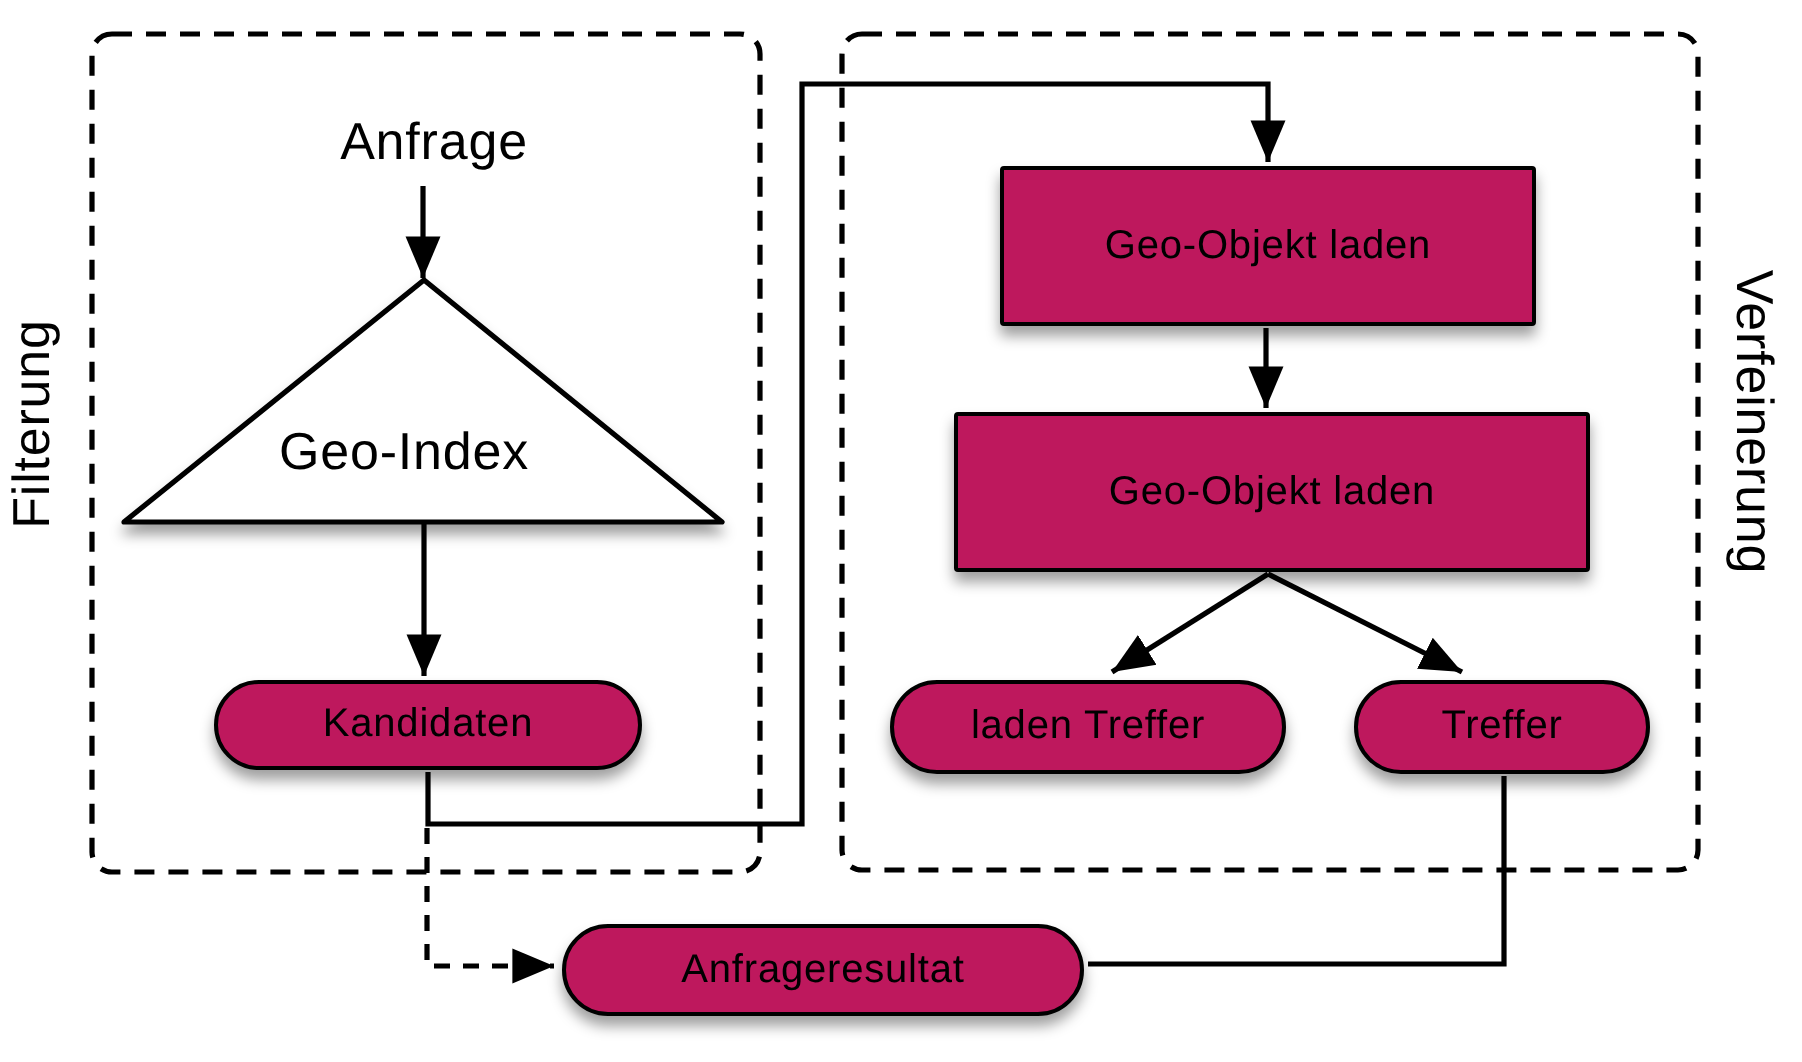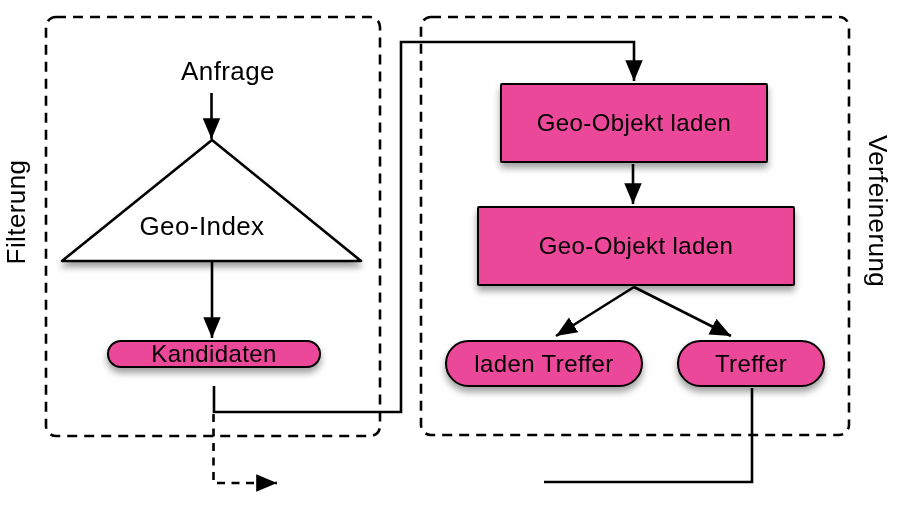--- a/index.html
+++ b/index.html
@@ -13,26 +13,26 @@
     overflow: hidden;
   }
   .wires {
     position: absolute;
     left: 0; top: 0;
     width: 901px; height: 531px;
   }
   .node {
     position: absolute;
     box-sizing: border-box;
-    background: #ec4899;
+    background: #be185d;
     border: 2.6px solid #000000;
     display: flex;
     align-items: center;
     justify-content: center;
-    font-size: 24px;
+    font-size: 20px;
     letter-spacing: 0.4px;
     white-space: nowrap;
     box-shadow: 0 5px 7px rgba(0,0,0,0.38);
   }
   .node.rect { border-radius: 2px; }
   .node.stadium { border-radius: 24px; }
   .floating-label {
     position: absolute;
     font-size: 26px;
     letter-spacing: 0.4px;
@@ -42,27 +42,27 @@
   .side-label {
     position: absolute;
     font-size: 26px;
     letter-spacing: 0.4px;
     white-space: nowrap;
   }
   .side-label.left  { transform: translate(-50%, -50%) rotate(-90deg); }
   .side-label.right { transform: translate(-50%, -50%) rotate(90deg); }
 
   
-  #n-kandidaten      { left:107px; top:340px; width:214px; height:28px; }
+  #n-kandidaten      { left:107px; top:340px; width:214px; height:45px; }
   #n-geo1            { left:500px; top:83px;  width:268px; height:80px; }
   #n-geo2            { left:477px; top:206px; width:318px; height:80px; }
   #n-keintreffer     { left:445px; top:340px; width:198px; height:47px; }
   #n-treffer         { left:677px; top:340px; width:148px; height:47px; }
   #n-anfrageresultat { left:281px; top:462px; width:261px; height:46px; }
-  #l-anfrage         { left:228px; top:71px; }
+  #l-anfrage         { left:217px; top:71px; }
   #l-geoindex        { left:202px; top:226px; }
   #l-filterung       { left:16px;  top:212px; }
   #l-verfeinerung    { left:877px; top:211px; }
 </style>
 </head>
 <body>
 
 <div class="canvas">
 
   <svg class="wires" viewBox="0 0 901 531" xmlns="http://www.w3.org/2000/svg">
@@ -94,14 +94,15 @@
   <div class="side-label right" id="l-verfeinerung">Verfeinerung</div>
 
   <div class="floating-label" id="l-anfrage">Anfrage</div>
   <div class="floating-label" id="l-geoindex">Geo-Index</div>
 
   <div class="node stadium" id="n-kandidaten">Kandidaten</div>
   <div class="node rect" id="n-geo1">Geo-Objekt laden</div>
   <div class="node rect" id="n-geo2">Geo-Objekt laden</div>
   <div class="node stadium" id="n-keintreffer">laden Treffer</div>
   <div class="node stadium" id="n-treffer">Treffer</div>
+  <div class="node stadium" id="n-anfrageresultat">Anfrageresultat</div>
 
 </div>
 
 </body></html>

